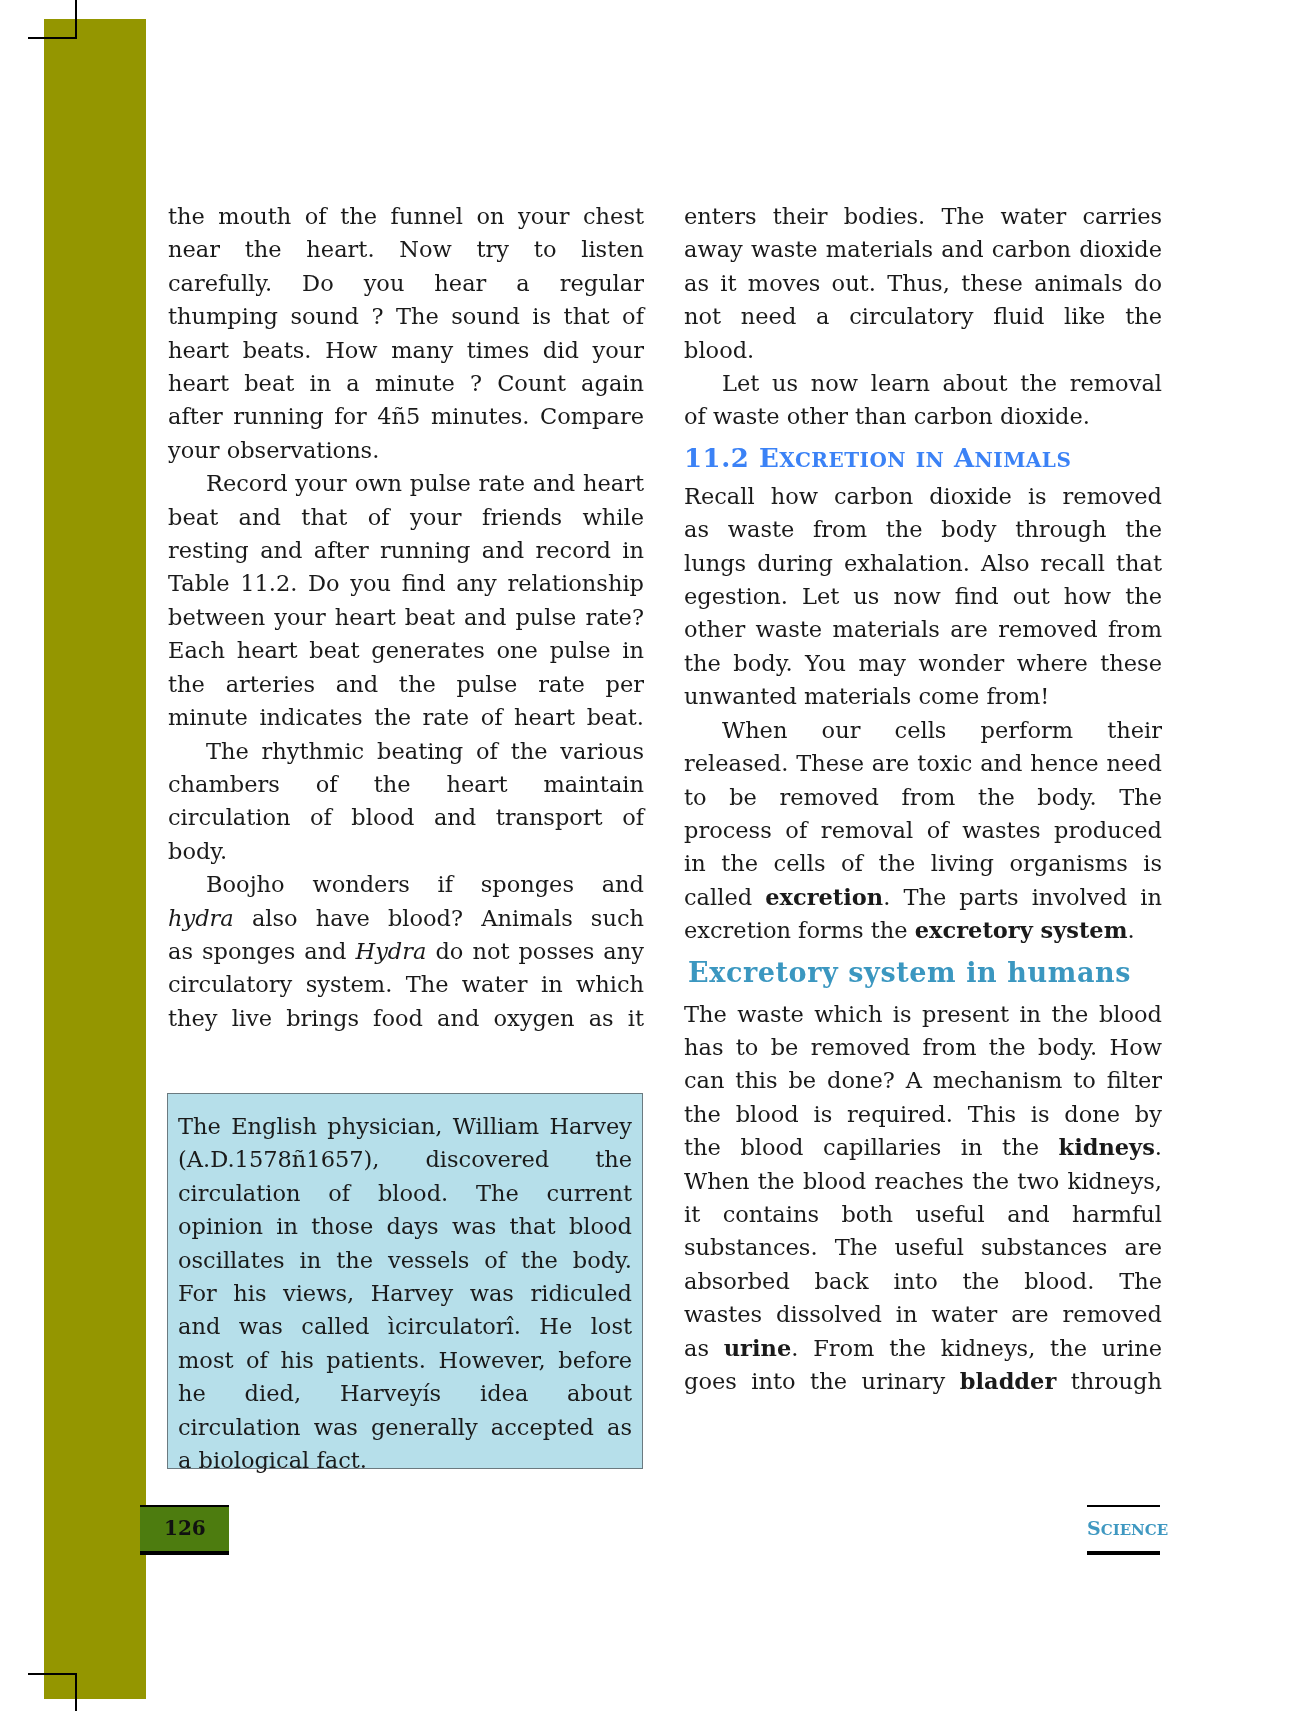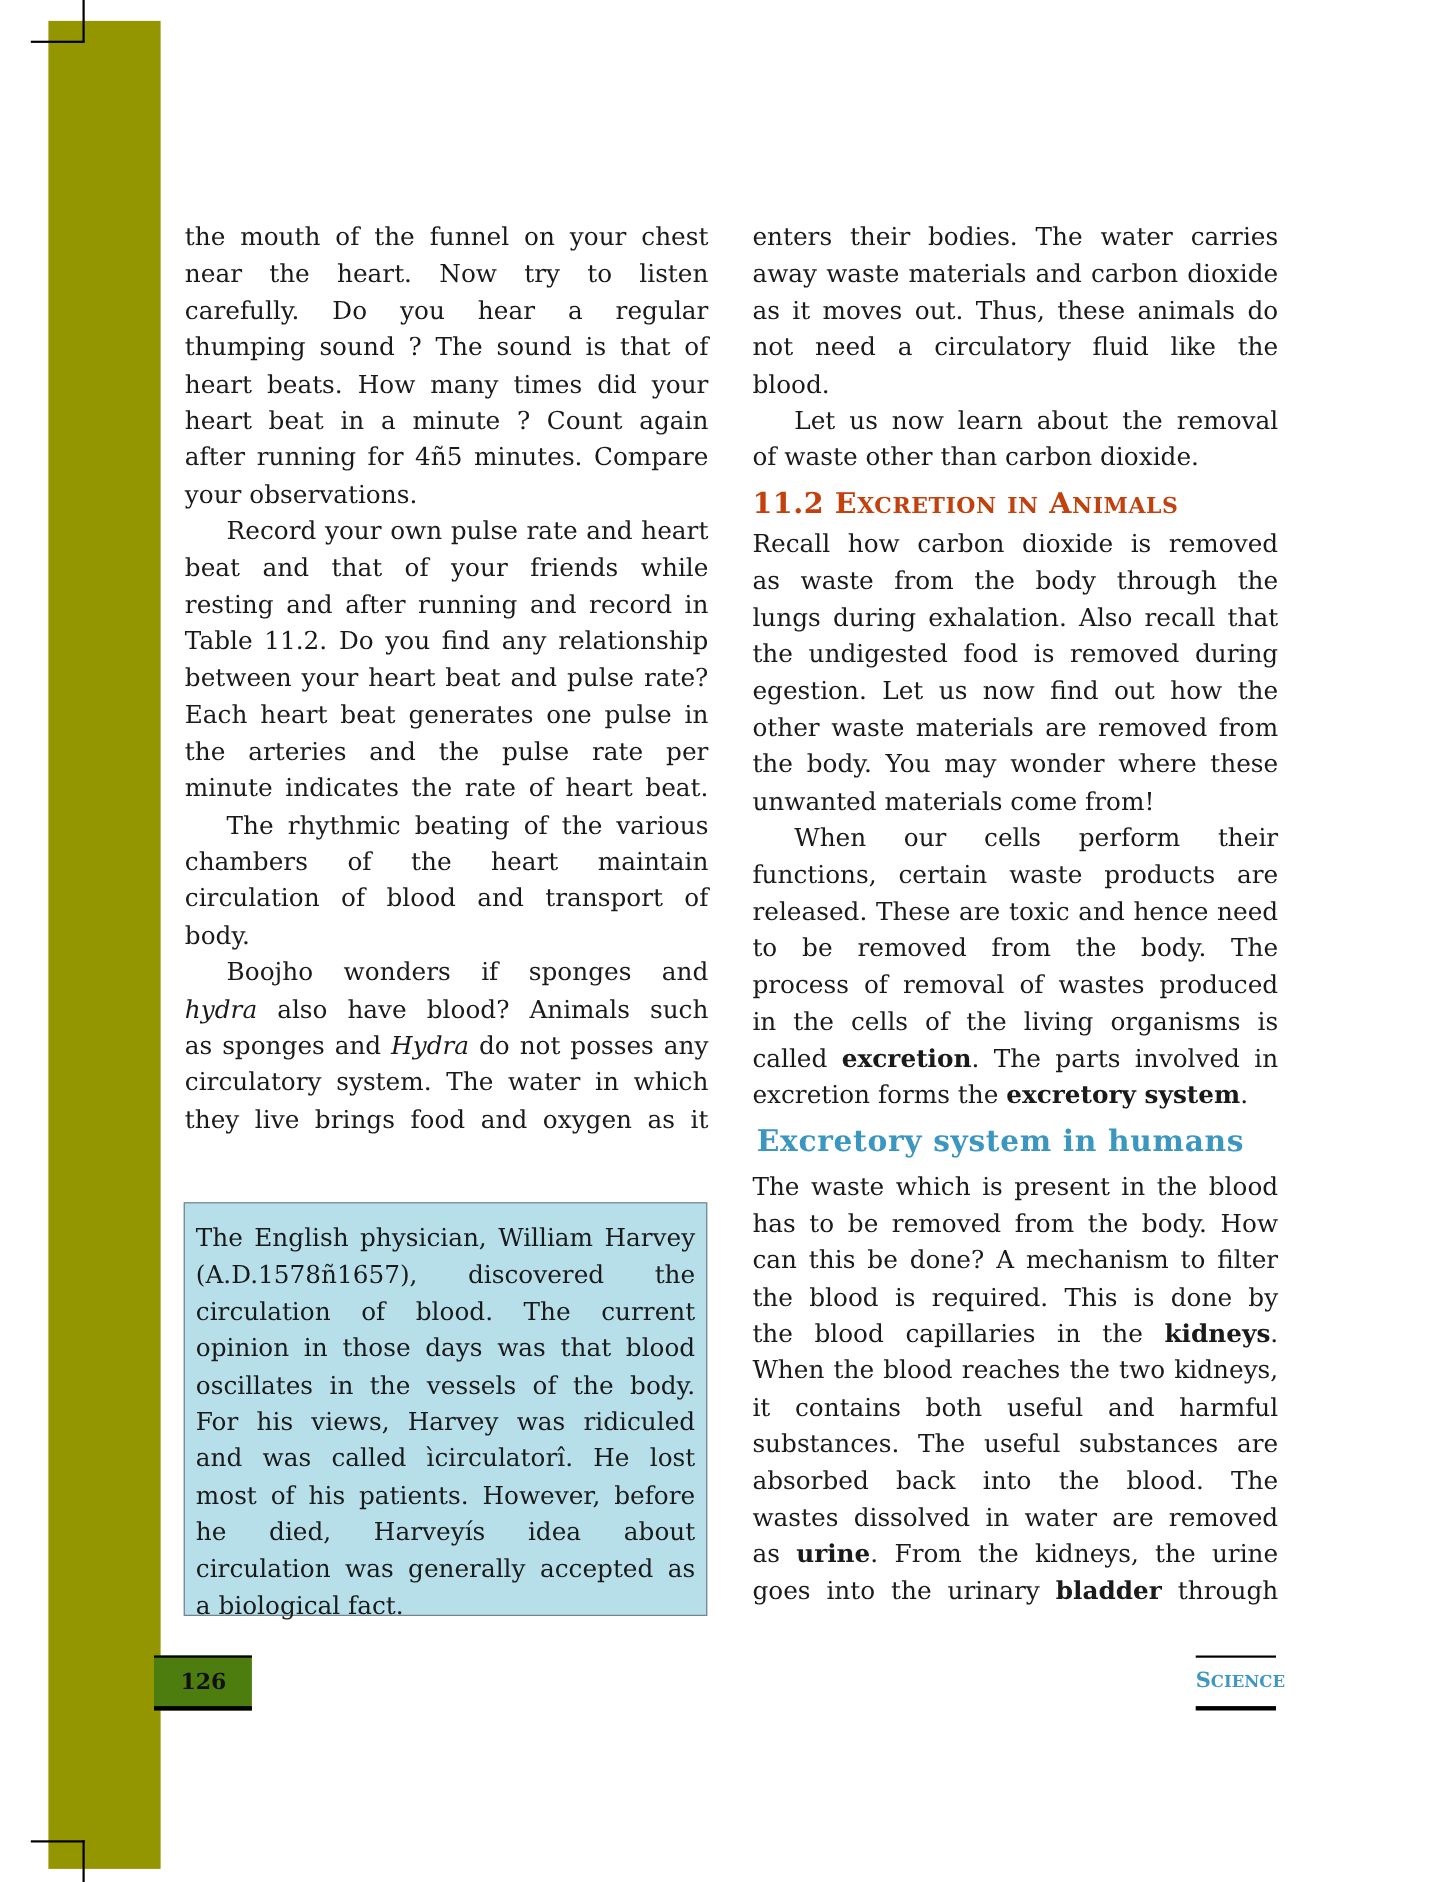--- a/index.html
+++ b/index.html
@@ -9,21 +9,21 @@
   .crop { position: absolute; background: #000; }
   .col { position: absolute; font-size: 22.5px; line-height: 33.4px; text-align: justify; }
   .col p { margin: 0; }
   .col-left { left: 168px; top: 200px; width: 476px; }
   .col-right { left: 684px; top: 200px; width: 478px; }
   .line { display: block; text-align: justify; text-align-last: justify; white-space: nowrap; }
   .line.last { text-align-last: left; }
   .line.ind { padding-left: 38px; }
   b { font-weight: bold; }
   i { font-style: italic; }
-  .sec-heading { color: #c2410c; font-weight: bold; font-size: 26px; line-height: 40px; margin: 4px 0 0 0; letter-spacing: 0.5px; white-space: nowrap; }
+  .sec-heading { color: #3b82f6; font-weight: bold; font-size: 26px; line-height: 40px; margin: 4px 0 0 0; letter-spacing: 0.5px; white-space: nowrap; }
   .sec-heading .sc { font-size: 20px; }
   .sub-heading { color: #3b97c0; font-weight: bold; font-size: 27px; line-height: 42px; margin: 4px; letter-spacing: 0.6px; white-space: nowrap; }
   .info-box { position: absolute; left: 167px; top: 1093px; width: 476px; height: 376px;
               background: #b6dfea; border: 1.5px solid #6b7a80; box-sizing: border-box;
               padding: 16px 10px 0 10px; font-size: 22.5px; line-height: 33.4px; }
   .footer-left { position: absolute; left: 140px; top: 1505px; width: 89px; height: 50px; background: #4d7c0f;
                  border-top: 2px solid #000; border-bottom: 4px solid #000; box-sizing: border-box; }
   .page-number { position: absolute; left: 24px; top: 9px; font-weight: bold; font-size: 20px; color: #111; }
   .footer-right { position: absolute; left: 1087px; top: 1505px; width: 73px; height: 50px;
                   border-top: 2px solid #000; border-bottom: 4px solid #000; box-sizing: border-box; text-align: center; }
@@ -106,30 +106,28 @@
     <span>11.2</span>
     <span><span>E</span><span class="sc">XCRETION</span></span>
     <span class="sc">IN</span>
     <span><span>A</span><span class="sc">NIMALS</span></span>
   </h2>
 
   <p>
     <span class="line">Recall how carbon dioxide is removed</span>
     <span class="line">as waste from the body through the</span>
     <span class="line">lungs during exhalation. Also recall that</span>
-    <span class="line">the undigested food is removed during</span>
     <span class="line">egestion. Let us now find out how the</span>
     <span class="line">other waste materials are removed from</span>
     <span class="line">the body. You may wonder where these</span>
     <span class="line last">unwanted materials come from!</span>
   </p>
 
   <p>
     <span class="line ind">When our cells perform their</span>
-    <span class="line">functions, certain waste products are</span>
     <span class="line">released. These are toxic and hence need</span>
     <span class="line">to be removed from the body. The</span>
     <span class="line">process of removal of wastes produced</span>
     <span class="line">in the cells of the living organisms is</span>
     <span class="line"><span>called </span><b>excretion</b><span>. The parts involved in</span></span>
     <span class="line last"><span>excretion forms the </span><b>excretory system</b><span>.</span></span>
   </p>
 
   <h3 class="sub-heading">Excretory system in humans</h3>
 

